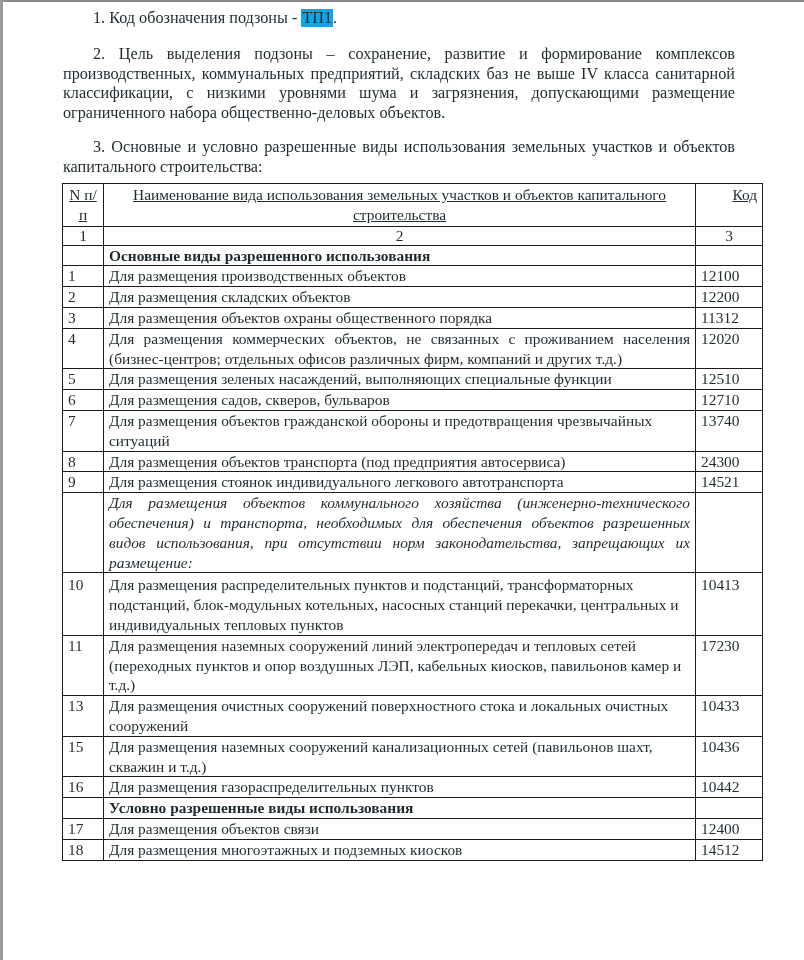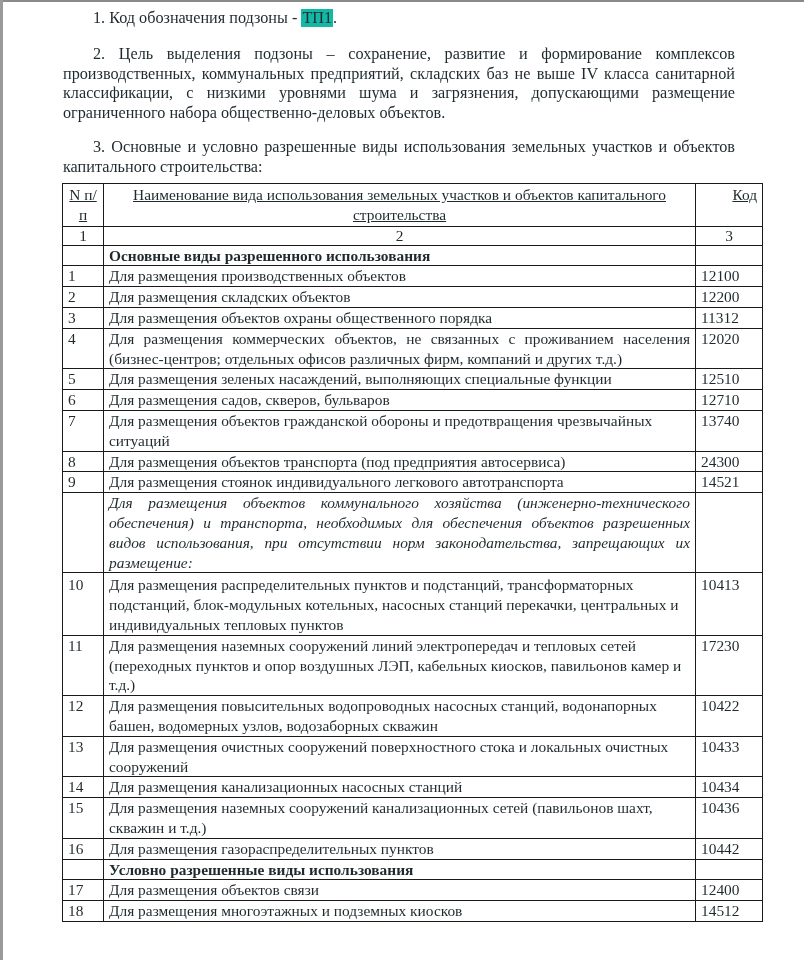--- a/index.html
+++ b/index.html
@@ -11,21 +11,21 @@
     position: relative;
   }
   .page-frame-top { position: absolute; left: 0; top: 0; width: 804px; height: 2px; background: #8a8a8a; }
   .page-frame-left { position: absolute; left: 0; top: 0; width: 3px; height: 960px; background: #9a9a9a; }
   .content { position: absolute; left: 63px; top: 0; width: 672px; }
   .para { font-size: 16.2px; line-height: 19.5px; text-align: justify; margin: 0; }
   .p1 { position: absolute; top: 9px; left: 0; width: 672px; text-indent: 30px; }
   .p2 { position: absolute; top: 45px; left: 0; width: 672px; text-indent: 30px; }
   .p3 { position: absolute; top: 138px; left: 0; width: 672px; text-indent: 30px; }
   .p2, .p3 { text-align-last: left; }
-  .hl { background: #14b8a6; padding: 0 1px; }
+  .hl { background: #0ea5e9; padding: 0 1px; }
 
   table.uses {
     position: absolute; left: 62px; top: 183px;
     width: 701px; border-collapse: collapse;
     font-size: 15.4px; line-height: 19.8px;
   }
   table.uses td {
     border: 1.3px solid #1a1a1a; padding: 0 5px; vertical-align: top;
   }
   td.c-num { width: 30px; padding-left: 6px; }
@@ -125,33 +125,23 @@
         <td class="c-num">10</td>
         <td class="c-name left">Для размещения распределительных пунктов и подстанций, трансформаторных подстанций,  блок-модульных котельных, насосных станций перекачки, центральных и индивидуальных тепловых пунктов</td>
         <td class="c-code">10413</td>
       </tr>
       <tr>
         <td class="c-num">11</td>
         <td class="c-name left">Для размещения наземных сооружений линий электропередач и тепловых сетей (переходных пунктов  и опор воздушных ЛЭП, кабельных киосков, павильонов камер и т.д.)</td>
         <td class="c-code">17230</td>
       </tr>
       <tr>
-        <td class="c-num">12</td>
-        <td class="c-name left">Для размещения повысительных водопроводных насосных станций, водонапорных башен, водомерных узлов, водозаборных скважин</td>
-        <td class="c-code">10422</td>
-      </tr>
-      <tr>
         <td class="c-num">13</td>
         <td class="c-name left">Для размещения очистных сооружений поверхностного стока и  локальных очистных сооружений</td>
         <td class="c-code">10433</td>
-      </tr>
-      <tr>
-        <td class="c-num">14</td>
-        <td class="c-name">Для размещения  канализационных насосных станций</td>
-        <td class="c-code">10434</td>
       </tr>
       <tr>
         <td class="c-num">15</td>
         <td class="c-name left">Для размещения наземных сооружений канализационных сетей (павильонов шахт, скважин и т.д.)</td>
         <td class="c-code">10436</td>
       </tr>
       <tr>
         <td class="c-num">16</td>
         <td class="c-name">Для размещения газораспределительных пунктов</td>
         <td class="c-code">10442</td>

